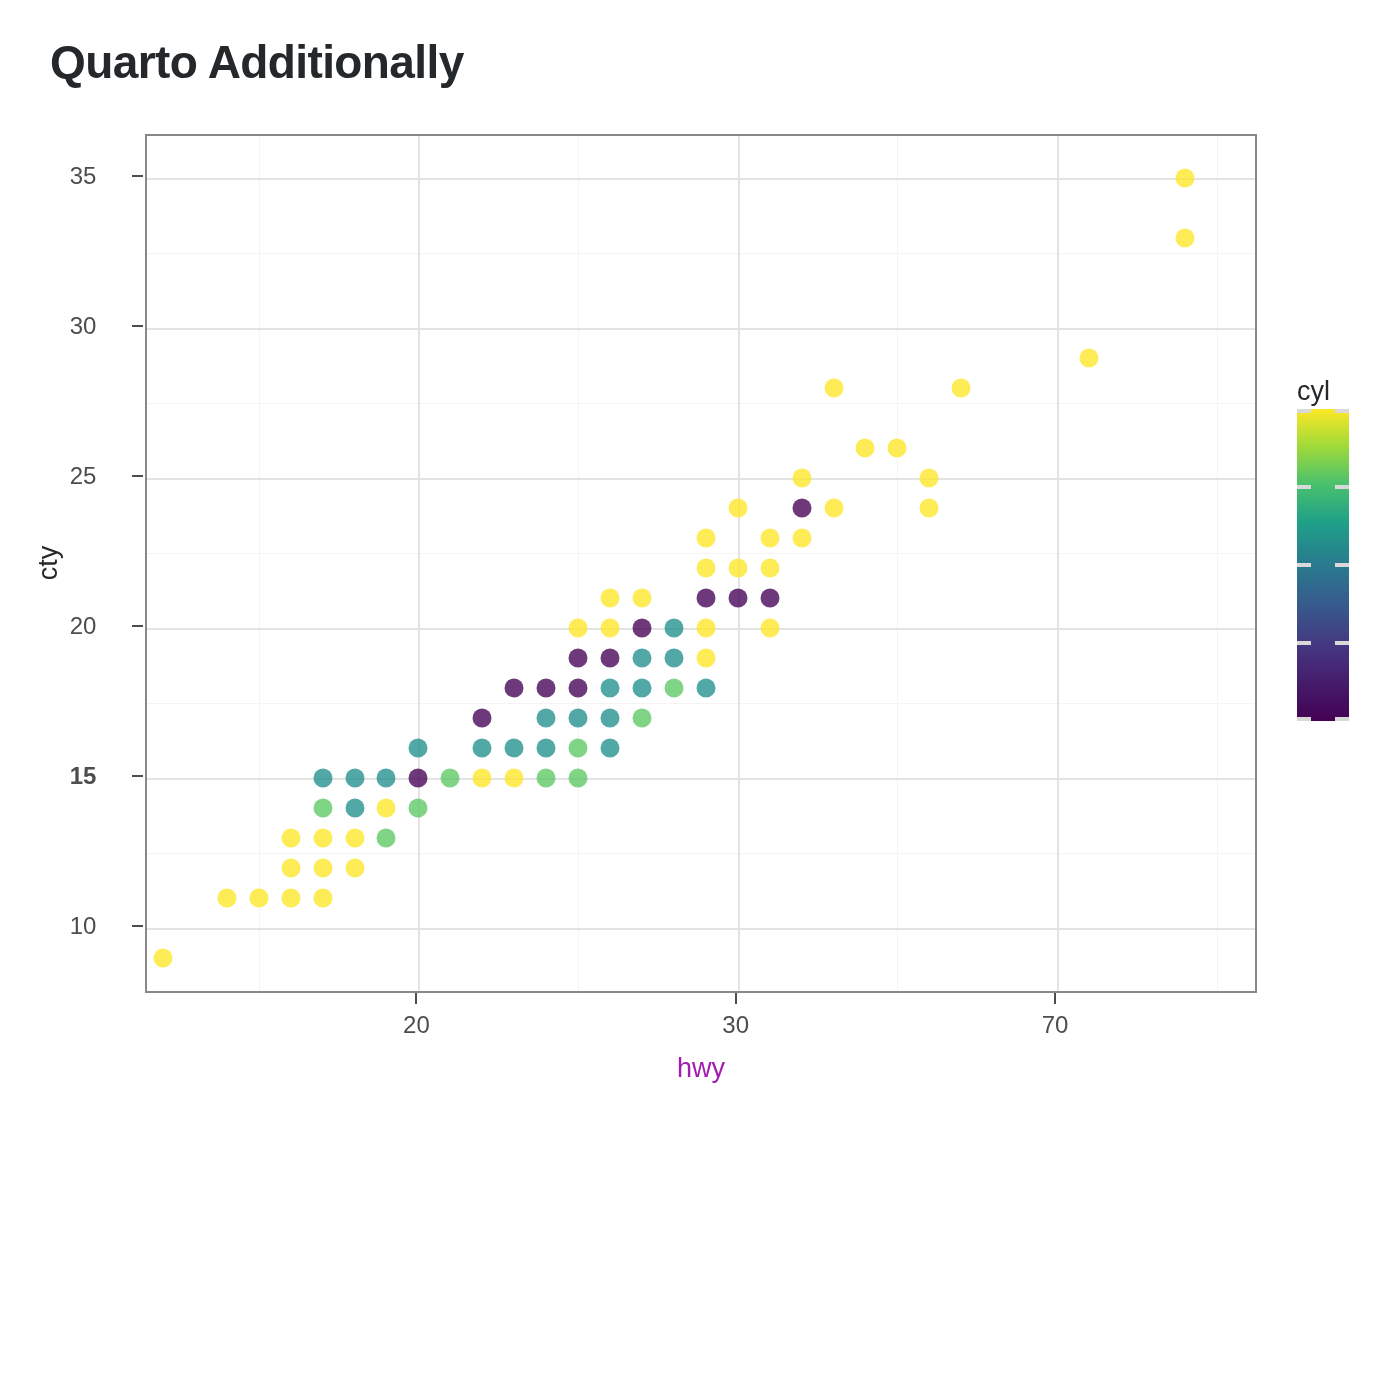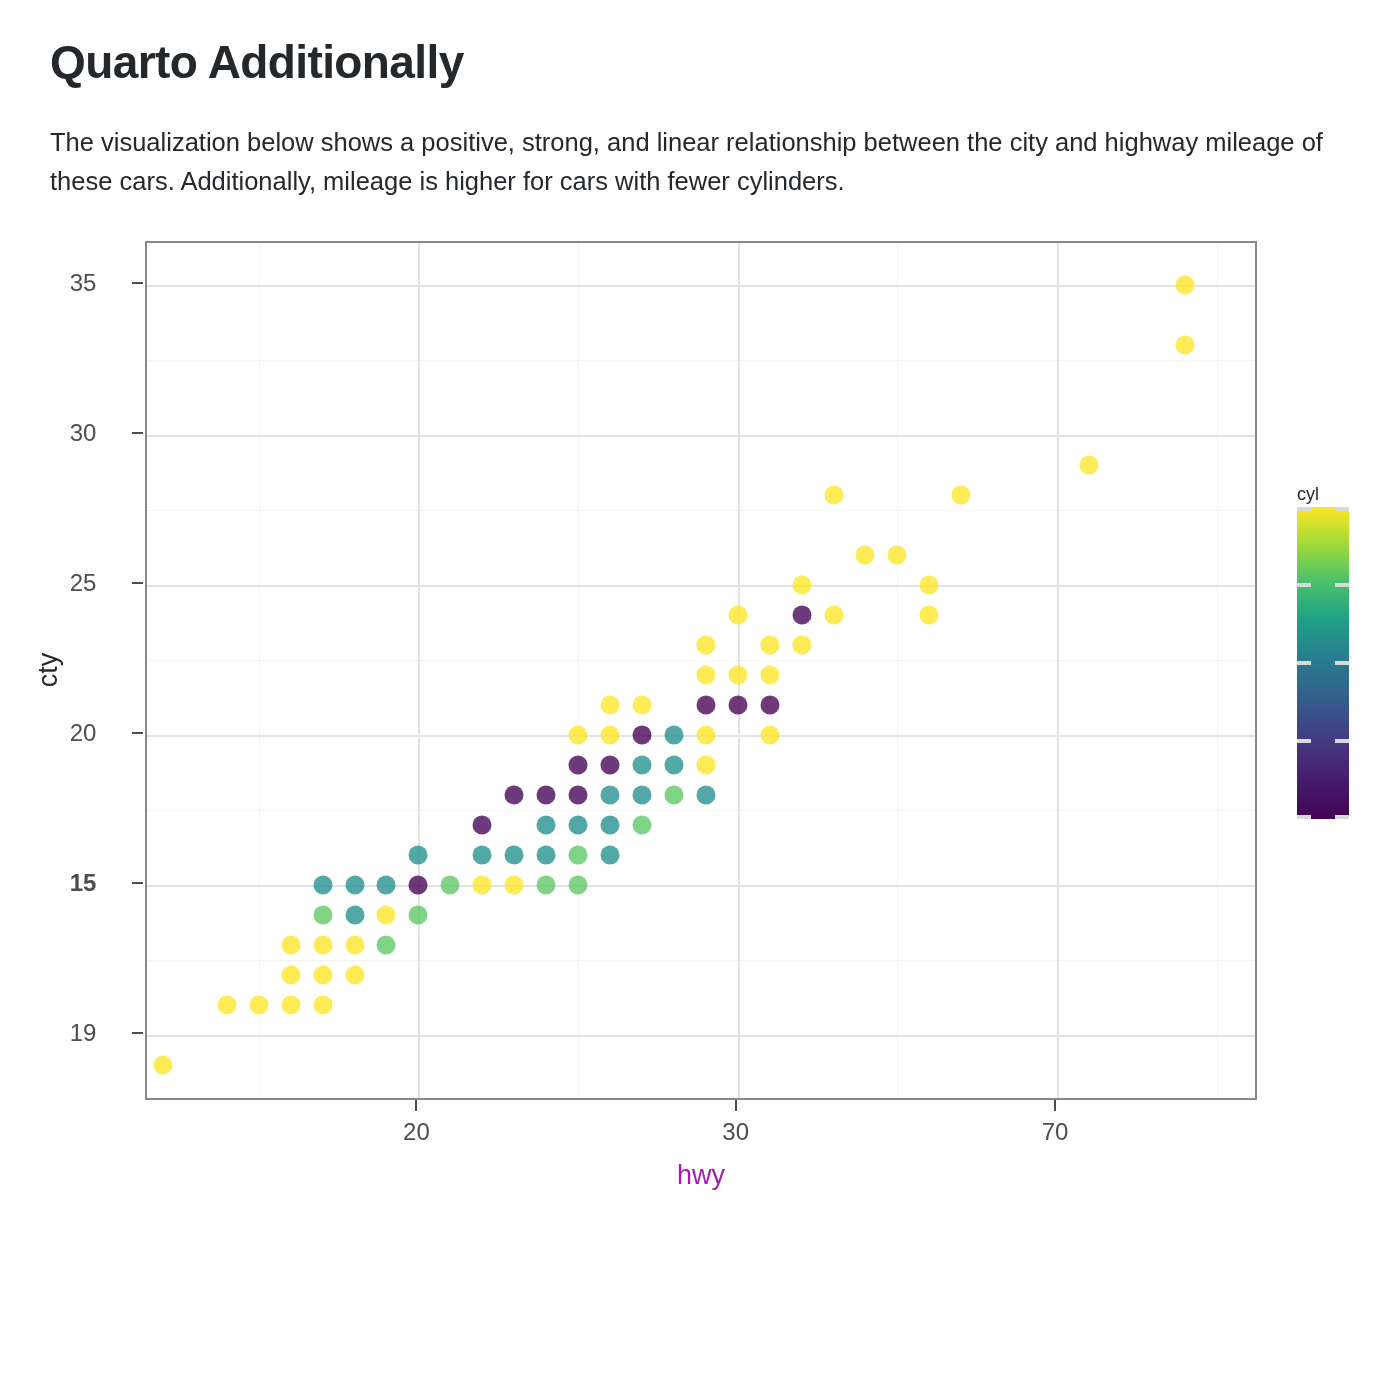--- a/index.html
+++ b/index.html
@@ -128,21 +128,21 @@
     transform: translateX(-50%);
     white-space: nowrap;
   }
   
   #legend {
     position: absolute;
     left: 1297px;
     top: 255px;
   }
   #legend-title {
-    font-size: 18px;
+    font-size: 27px;
     color: #25282b;
     margin-bottom: 4px;
     line-height: 1;
   }
   #colorbar {
     position: relative;
     width: 52px;
     height: 312px;
     background: linear-gradient(to top,
       #440154 0%, #46327e 22%, #365c8d 38%,
@@ -156,21 +156,20 @@
     background: #d9d9d9;
   }
   .cb-tick-l { left: 0; }
   .cb-tick-r { right: 0; }
 </style>
 </head>
 <body>
 
 <div id="doc">
   <h1 id="page-title">Quarto Additionally</h1>
-  <p class="para">The visualization below shows a positive, strong, and linear relationship between the city and highway mileage of these cars. Additionally, mileage is higher for cars with fewer cylinders.</p>
 </div>
 
 <div id="figure">
   <div id="plot-panel">
       <div class="gridline-minor-h" style="top: 717px;"></div>
       <div class="gridline-minor-h" style="top: 567px;"></div>
       <div class="gridline-minor-h" style="top: 417px;"></div>
       <div class="gridline-minor-h" style="top: 267px;"></div>
       <div class="gridline-minor-h" style="top: 117px;"></div>
       <div class="gridline-minor-v" style="left: 111.758px;"></div>
@@ -259,21 +258,21 @@
       <div class="pt" title="hwy=36, cty=25, cyl=4" style="left: 782.305px; top: 342px; background: rgb(253, 231, 37); opacity: 0.78;"></div>
       <div class="pt" title="hwy=34, cty=26, cyl=4" style="left: 718.444px; top: 312px; background: rgb(253, 231, 37); opacity: 0.78;"></div>
       <div class="pt" title="hwy=35, cty=26, cyl=4" style="left: 750.375px; top: 312px; background: rgb(253, 231, 37); opacity: 0.78;"></div>
       <div class="pt" title="hwy=33, cty=28, cyl=4" style="left: 686.513px; top: 252px; background: rgb(253, 231, 37); opacity: 0.78;"></div>
       <div class="pt" title="hwy=37, cty=28, cyl=4" style="left: 814.236px; top: 252px; background: rgb(253, 231, 37); opacity: 0.78;"></div>
       <div class="pt" title="hwy=41, cty=29, cyl=4" style="left: 941.96px; top: 222px; background: rgb(253, 231, 37); opacity: 0.78;"></div>
       <div class="pt" title="hwy=44, cty=33, cyl=4" style="left: 1037.75px; top: 102px; background: rgb(253, 231, 37); opacity: 0.78;"></div>
       <div class="pt" title="hwy=44, cty=35, cyl=4" style="left: 1037.75px; top: 42px; background: rgb(253, 231, 37); opacity: 0.78;"></div>
     </div>
   <div id="axis-decor">
-      <div class="ytick-label" style="top: 803px;">19</div>
+      <div class="ytick-label" style="top: 803px;">10</div>
       <div class="ytick-mark" style="top: 803px;"></div>
       <div class="ytick-label" style="top: 653px; font-weight: bold;">15</div>
       <div class="ytick-mark" style="top: 653px;"></div>
       <div class="ytick-label" style="top: 503px;">20</div>
       <div class="ytick-mark" style="top: 503px;"></div>
       <div class="ytick-label" style="top: 353px;">25</div>
       <div class="ytick-mark" style="top: 353px;"></div>
       <div class="ytick-label" style="top: 203px;">30</div>
       <div class="ytick-mark" style="top: 203px;"></div>
       <div class="ytick-label" style="top: 53px;">35</div>

